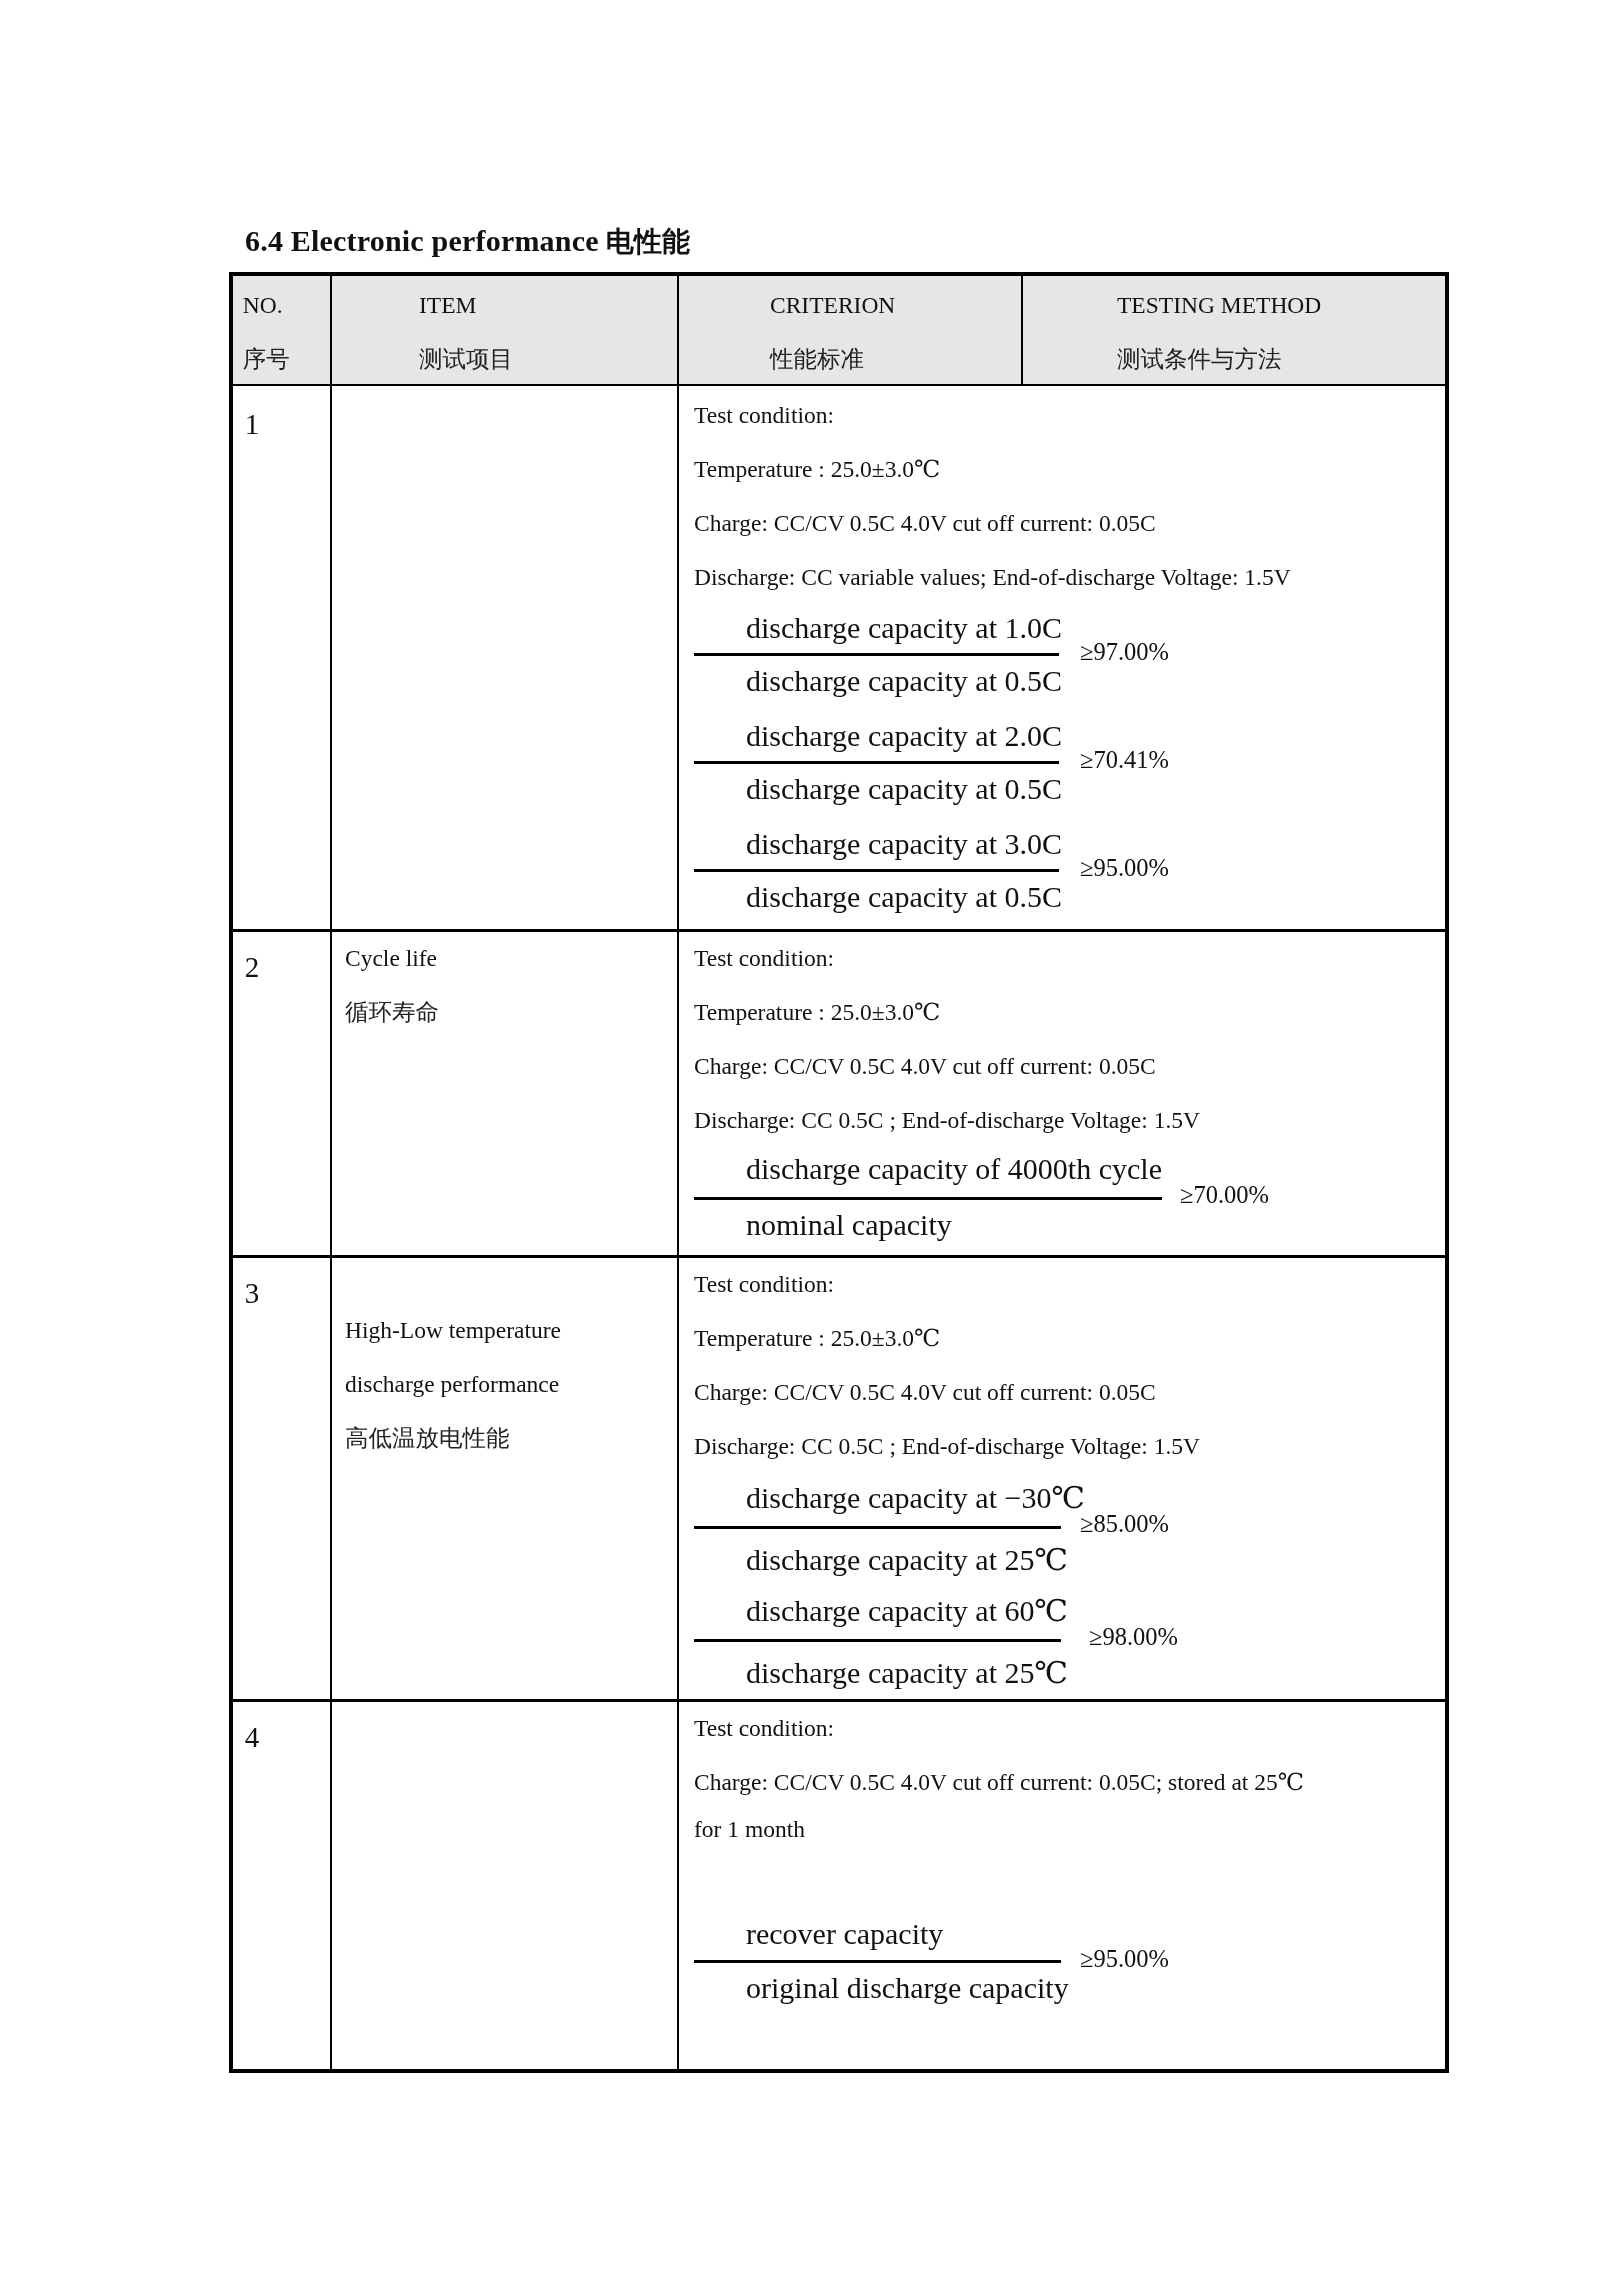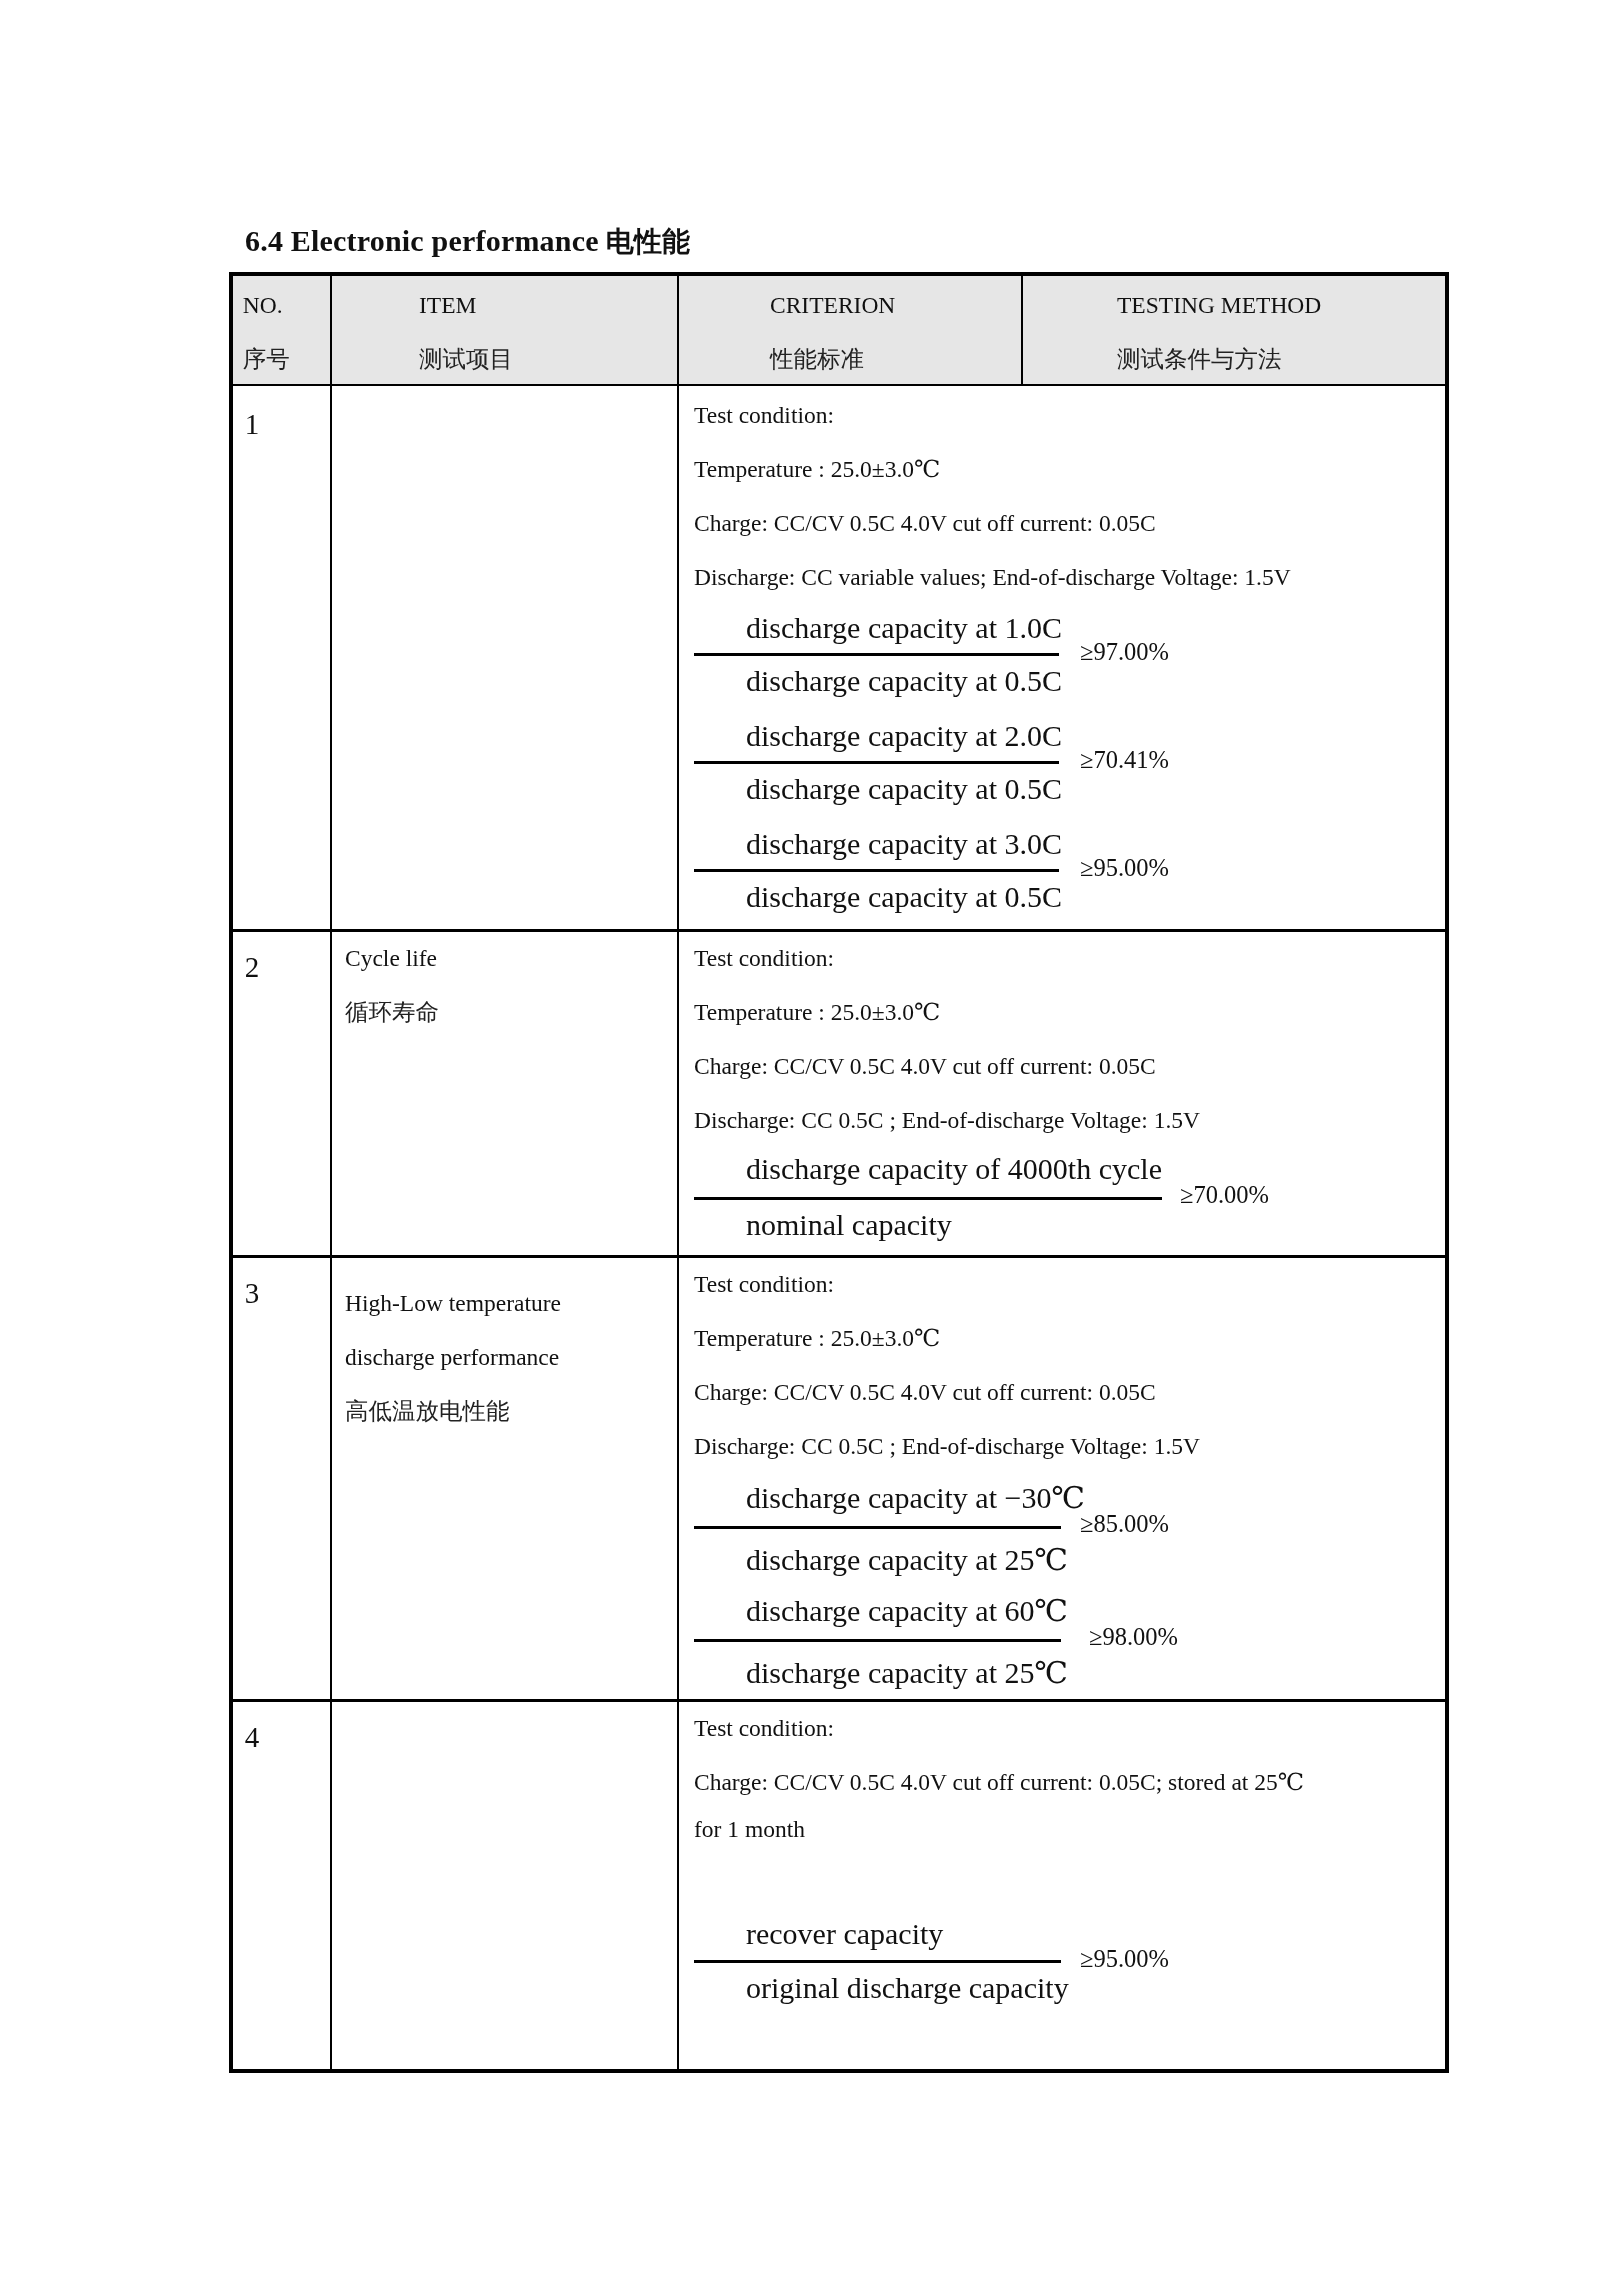--- a/index.html
+++ b/index.html
@@ -97,21 +97,21 @@
 
     <div class="frac" style="top:221px;">
       <div class="num" style="top:0;">discharge capacity of 4000th cycle</div>
       <div class="bar" style="top:45px; width:468px;"></div>
       <div class="den" style="top:56px;">nominal capacity</div>
       <div class="val" style="left:486px; top:29px;">≥70.00%</div>
     </div>
   </div>
 
   <div class="cell no" style="left:11.8px; top:990px;">3</div>
-  <div class="cell" style="left:112px; top:1000px;">
+  <div class="cell" style="left:112px; top:1027px;">
     <div>High-Low temperature</div>
     <div>discharge performance</div>
     <div class="cn">高低温放电性能</div>
   </div>
   <div style="position:absolute; left:461px; top:981px; width:745px; height:441px;">
     <div class="crit-line" style="top:0; line-height:54px;">Test condition:</div>
     <div class="crit-line" style="top:54px; line-height:54px;">Temperature : 25.0±3.0℃</div>
     <div class="crit-line" style="top:108px; line-height:54px;">Charge: CC/CV 0.5C 4.0V cut off current: 0.05C</div>
     <div class="crit-line" style="top:162px; line-height:54px;">Discharge: CC 0.5C ; End-of-discharge Voltage: 1.5V</div>
 

